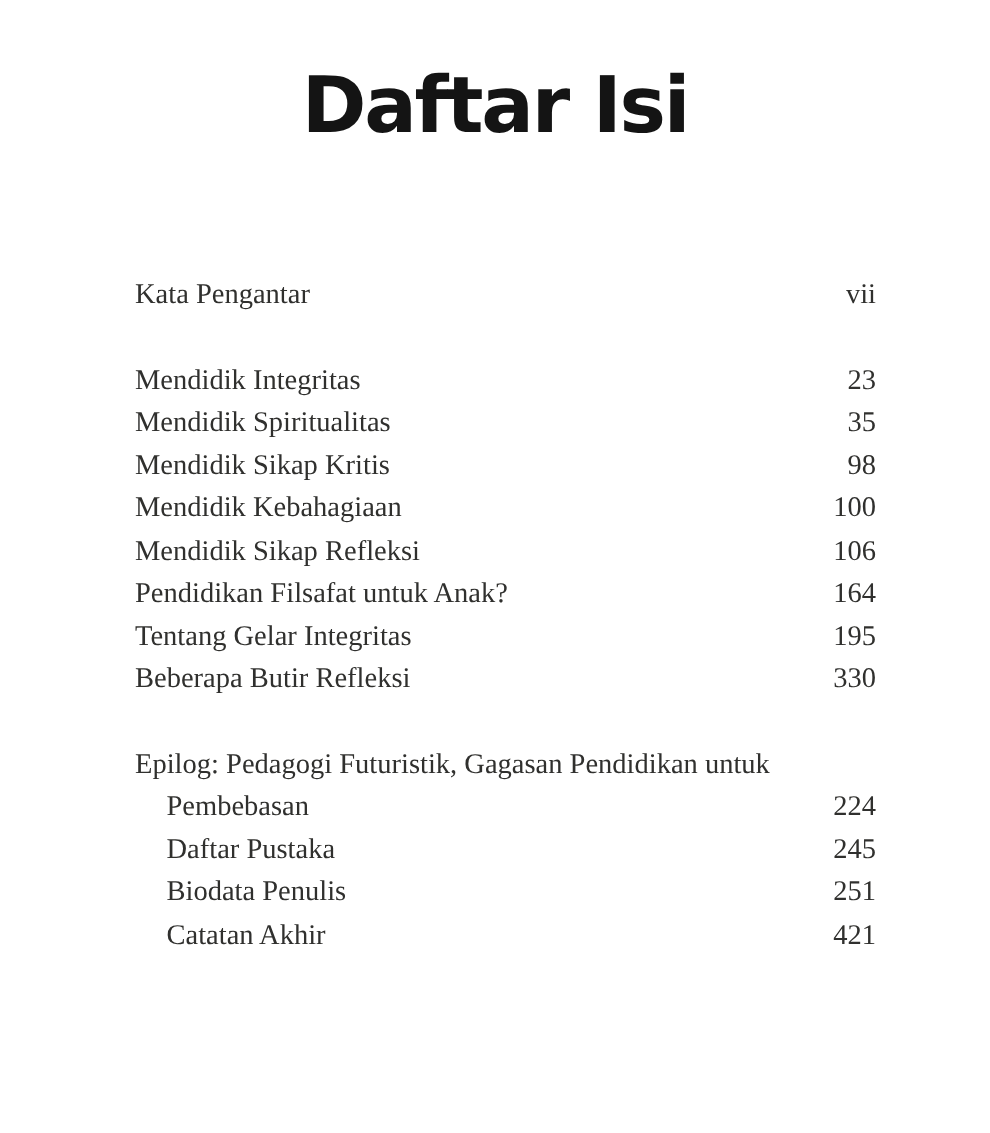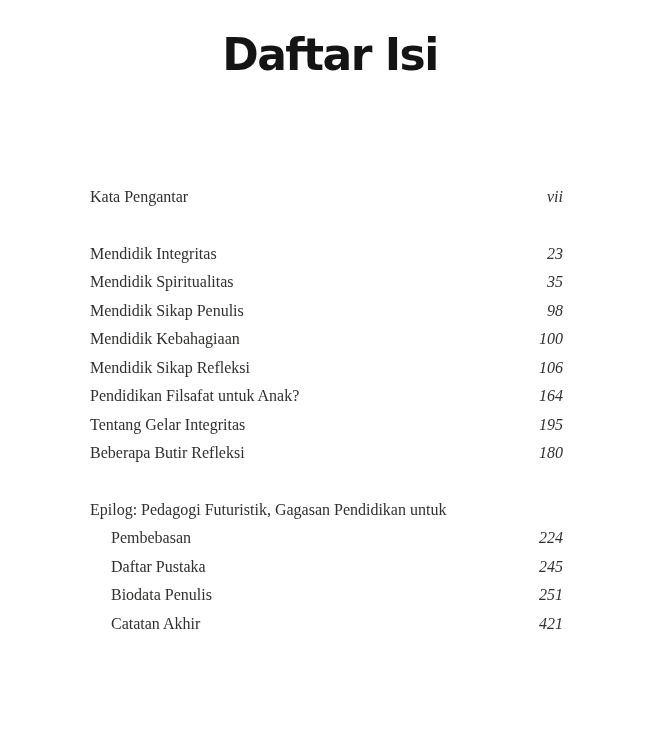--- a/index.html
+++ b/index.html
@@ -10,55 +10,54 @@
   .page {
     position: relative;
     width: 660px;
     height: 755px;
     background: #ffffff;
     overflow: hidden;
     font-family: "Liberation Serif", serif;
   }
   .title {
     position: absolute;
-    top: 30px;
+    top: 42px;
     left: 0;
     width: 100%;
     margin: 0;
     text-align: center;
     font-family: "DejaVu Sans", sans-serif;
     font-weight: 700;
-    font-size: 44px;
+    font-size: 52px;
     line-height: 1.15;
     letter-spacing: -1.5px;
     color: #141414;
   }
   .toc {
     position: absolute;
     top: 183px;
     left: 90px;
-    right: 97px;
-    font-size: 16px;
+    right: 76px;
+    font-size: 19px;
     color: #30302e;
   }
   .row {
     display: flex;
     justify-content: space-between;
     align-items: baseline;
     height: 28.45px;
     line-height: 28.45px;
     white-space: nowrap;
   }
   .row .label {
     text-align: left;
   }
   .row .pagenum {
     text-align: right;
     padding-left: 12px;
-    font-style: italic;
   }
   .row.indent .label {
     padding-left: 21px;
   }
   .row.spacer {
     
   }
 </style>
 </head>
 <body>
@@ -82,21 +81,21 @@
     <span class="label">Mendidik Integritas</span>
     <span class="pagenum">23</span>
   </div>
 
   <div class="row">
     <span class="label">Mendidik Spiritualitas</span>
     <span class="pagenum">35</span>
   </div>
 
   <div class="row">
-    <span class="label">Mendidik Sikap Penulis</span>
+    <span class="label">Mendidik Sikap Kritis</span>
     <span class="pagenum">98</span>
   </div>
 
 
   <div class="row">
     <span class="label">Mendidik Kebahagiaan</span>
     <span class="pagenum">100</span>
   </div>
 
   <div class="row">
@@ -109,21 +108,21 @@
     <span class="pagenum">164</span>
   </div>
 
   <div class="row">
     <span class="label">Tentang Gelar Integritas</span>
     <span class="pagenum">195</span>
   </div>
 
   <div class="row">
     <span class="label">Beberapa Butir Refleksi</span>
-    <span class="pagenum">180</span>
+    <span class="pagenum">330</span>
   </div>
 
   <div class="row spacer">
     
     
   </div>
 
   <div class="row">
     <span class="label">Epilog: Pedagogi Futuristik, Gagasan Pendidikan untuk</span>
     <span class="pagenum"></span>

